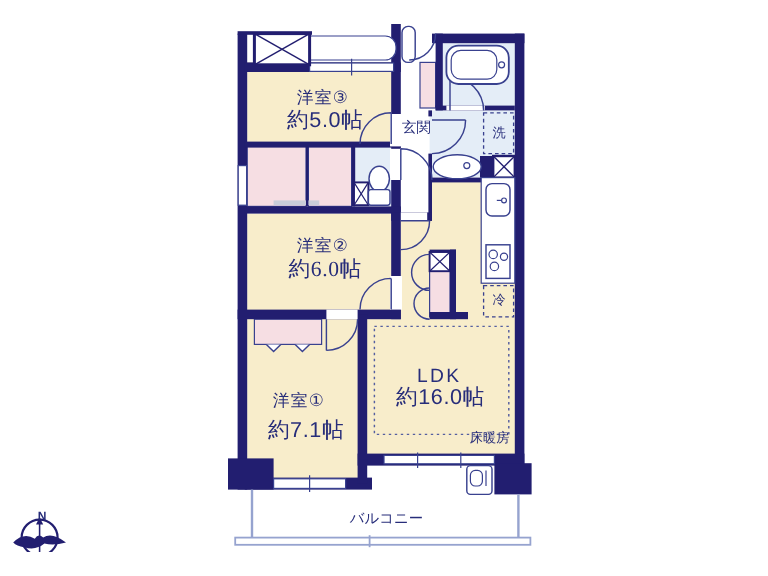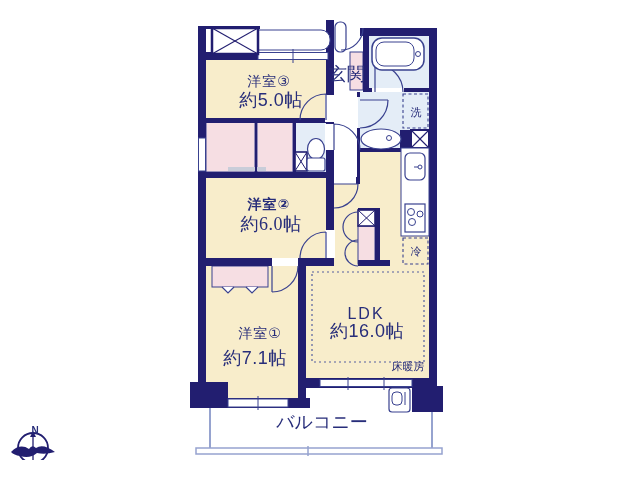--- a/index.html
+++ b/index.html
@@ -5,21 +5,21 @@
   html,body{margin:0;padding:0;background:#ffffff;}
   #canvas{position:relative;width:640px;height:460px;background:#ffffff;overflow:hidden;
           font-family:"Liberation Sans","DejaVu Sans",sans-serif;}
   #plan-svg{position:absolute;left:0;top:0;}
   .lbl{position:absolute;transform:translate(-50%,-50%);white-space:nowrap;
        color:#272d7a;line-height:1;}
   .room-name{font-size:14px;letter-spacing:1px;}
   .room-size{font-size:18px;letter-spacing:0.5px;}
   .ldk-name{font-size:16px;letter-spacing:2px;text-align:center;}
   .small-lbl{font-size:11px;}
-  .entrance-lbl{font-size:18px;}
+  .entrance-lbl{font-size:12px;margin-top:32px;}
   .compass-n{font-size:10px;font-weight:bold;}
   #watermark{position:absolute;left:61px;top:449px;transform:none;
              color:#d4d4d4;font-size:17px;letter-spacing:1px;}
 </style>
 </head>
 <body>
 <div id="canvas">
 
 <svg id="plan-svg" width="640" height="480" viewBox="0 0 640 480">
 
@@ -195,31 +195,31 @@
     <line x1="33" y1="432" x2="33" y2="466" stroke="#221e70" stroke-width="1.3"></line>
     <path d="M33 431 L30 437 L36 437 Z" fill="#221e70"></path>
     <path d="M11 452 Q20 443 29 449 Q32 444 36 448 Q43 443 55 452
              Q45 455 37 453 Q30 459 20 456 Q14 455 11 452 Z" fill="#221e70"></path>
   </g>
 </svg>
 
 <div class="lbl room-name" style="left:269px;top:81px;">洋室③</div>
 <div class="lbl room-size" style="left:271px;top:100px;">約5.0帖</div>
 
-<div class="lbl room-name" style="left:269px;top:204px;font-weight:bold;">洋室②</div>
+<div class="lbl room-name" style="left:269px;top:204px;">洋室②</div>
 <div class="lbl room-size" style="left:271px;top:224px;font-family:Liberation Serif, serif;">約6.0帖</div>
 
-<div class="lbl room-name" style="left:260px;top:333px;">洋室①</div>
+<div class="lbl room-name" style="left:249px;top:333px;">洋室①</div>
 <div class="lbl room-size" style="left:255px;top:358px;">約7.1帖</div>
 
 <div class="lbl ldk-name" style="left:366px;top:314px;">LDK</div>
 <div class="lbl room-size" style="left:367px;top:331px;">約16.0帖</div>
 
 <div class="lbl entrance-lbl" style="left:347px;top:74px;">玄関</div>
 <div class="lbl small-lbl" style="left:416px;top:112px;">洗</div>
 <div class="lbl small-lbl" style="left:416px;top:251px;">冷</div>
 <div class="lbl small-lbl" style="left:408px;top:366px;font-family:Liberation Serif, serif;">床暖房</div>
-<div class="lbl entrance-lbl" style="left:322px;top:422px;text-align:center;">バルコニー</div>
+<div class="lbl entrance-lbl" style="left:322px;top:400px;text-align:center;">バルコニー</div>
 
 <div class="lbl compass-n" style="left:35px;top:431px;">N</div>
 
 
 </div>
 
 </body></html>

